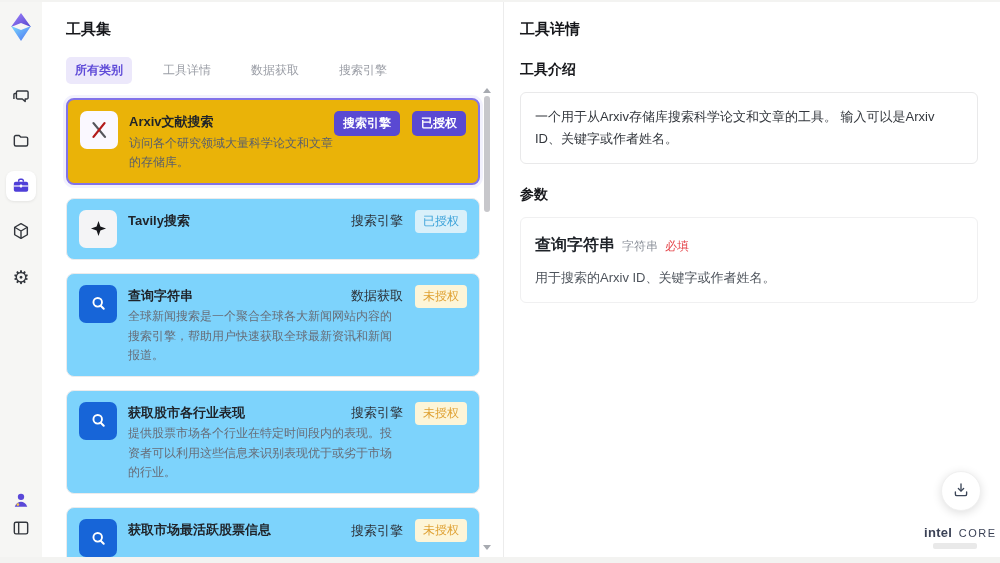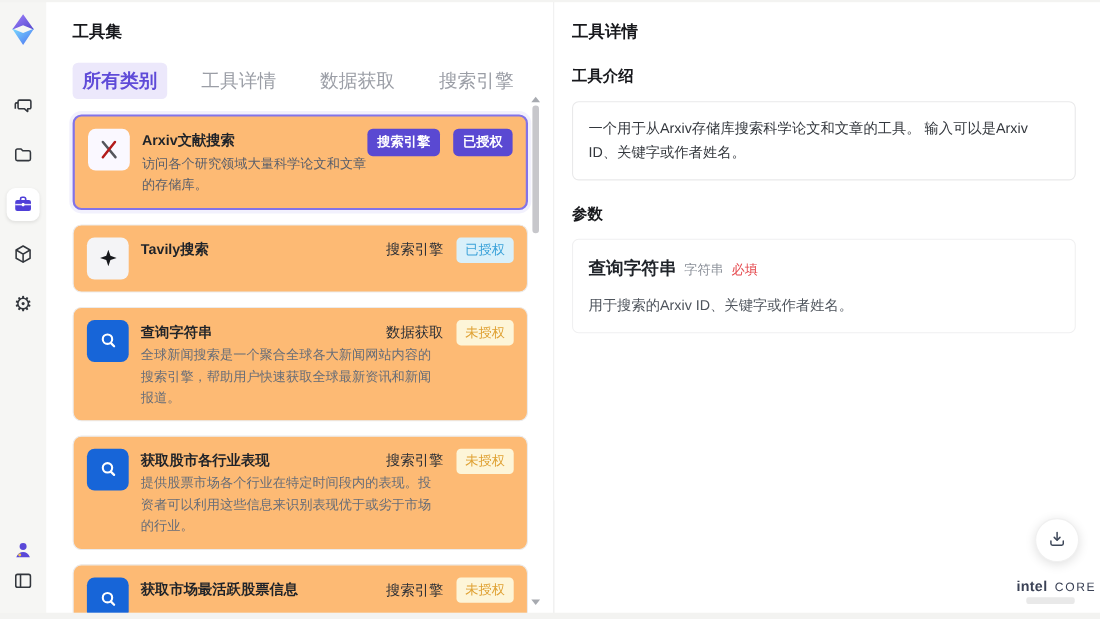--- a/index.html
+++ b/index.html
@@ -18,28 +18,28 @@
   .rail-item { position:absolute; left:6px; width:30px; height:30px; border-radius:8px;
                display:flex; align-items:center; justify-content:center; cursor:pointer; }
   .rail-item.active { background:#ffffff; box-shadow:0 1px 3px rgba(0,0,0,.08); }
   .rail-item svg { display:block; }
   .gear-glyph { font-size:19px; line-height:1; color:#33373d; }
 
   
   .list-panel { position:absolute; left:42px; top:0; width:461px; height:563px; background:#fff; padding:18px 0 0 24px; }
   .lp-title { font-size:15px; font-weight:700; color:#17181c; margin-top:2px; }
   .tabs { display:flex; align-items:center; gap:22px; margin-top:18px; }
-  .tab { border:none; background:transparent; font-size:17px; color:#9b9ea6; cursor:pointer;
+  .tab { border:none; background:transparent; font-size:12px; color:#9b9ea6; cursor:pointer;
          padding:5px 9px; border-radius:5px; font-family:Liberation Sans, sans-serif; }
   .tab.active { background:#ecE8fb; color:#5f4bd8; font-weight:700; }
 
   .cards { margin-top:14px; width:414px; display:flex; flex-direction:column; gap:13px; }
-  .card { position:relative; background:#fdba74; border:1px solid #ebebec; border-radius:8px;
+  .card { position:relative; background:#7dd3fc; border:1px solid #ebebec; border-radius:8px;
           padding:11px 12px; display:flex; gap:11px; cursor:pointer; }
-  .card.sel { border:2px solid #8273e8; background:#fdba74; box-shadow:0 0 0 3px rgba(130,115,232,.10); }
+  .card.sel { border:2px solid #8273e8; background:#eab308; box-shadow:0 0 0 3px rgba(130,115,232,.10); }
   .tile { width:38px; height:38px; border-radius:7px; flex:none; display:flex; align-items:center; justify-content:center; background:#f4f4f6; }
   .tile.blue { background:#1765d8; }
   .card.sel .tile { background:#faf8ff; }
   .c-body { padding-top:1px; }
   .c-title { font-size:13px; font-weight:700; color:#1f2329; line-height:1.5; }
   .c-desc { font-size:12px; color:#676d78; line-height:1.6; margin-top:2px; max-width:268px; }
   .card.sel .c-desc { max-width:206px; color:#5a5f6b; }
   .badges { position:absolute; top:11px; right:12px; display:flex; align-items:center; gap:12px; }
   .cat { font-size:13px; color:#2b2f36; }
   .auth { font-size:12px; padding:3px 8px; border-radius:4px; white-space:nowrap; }

